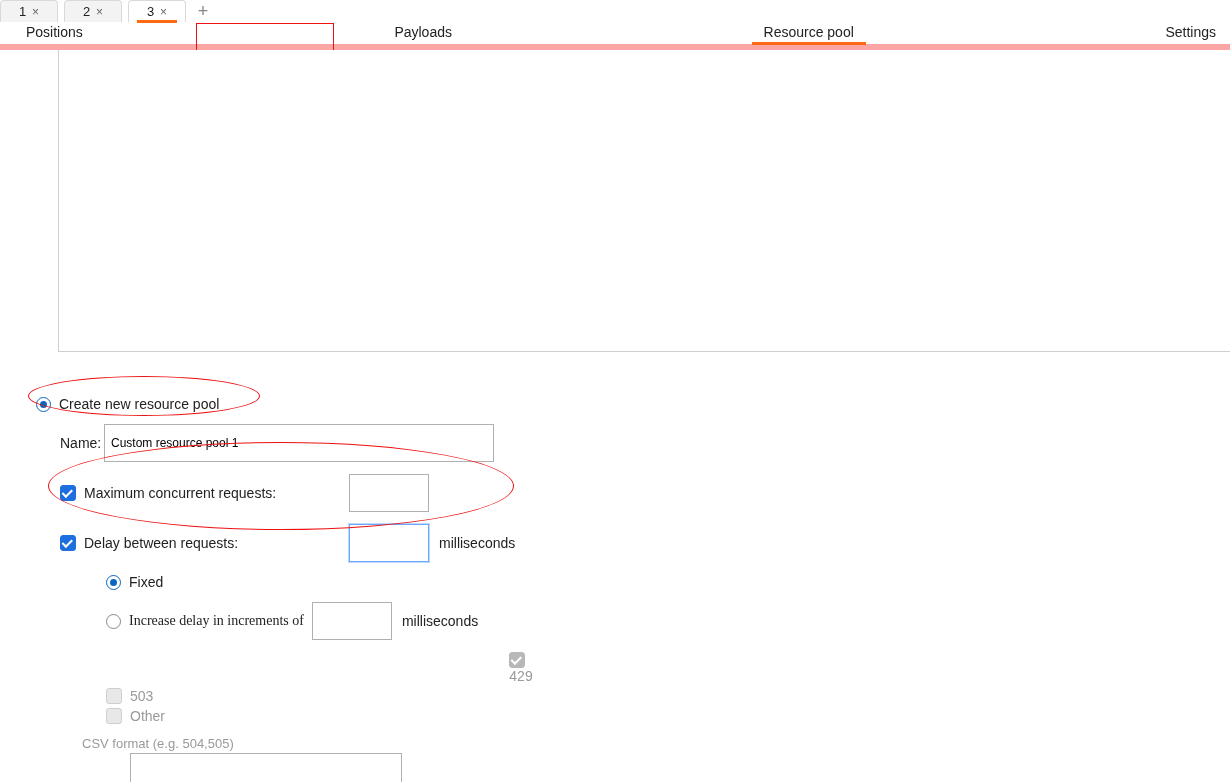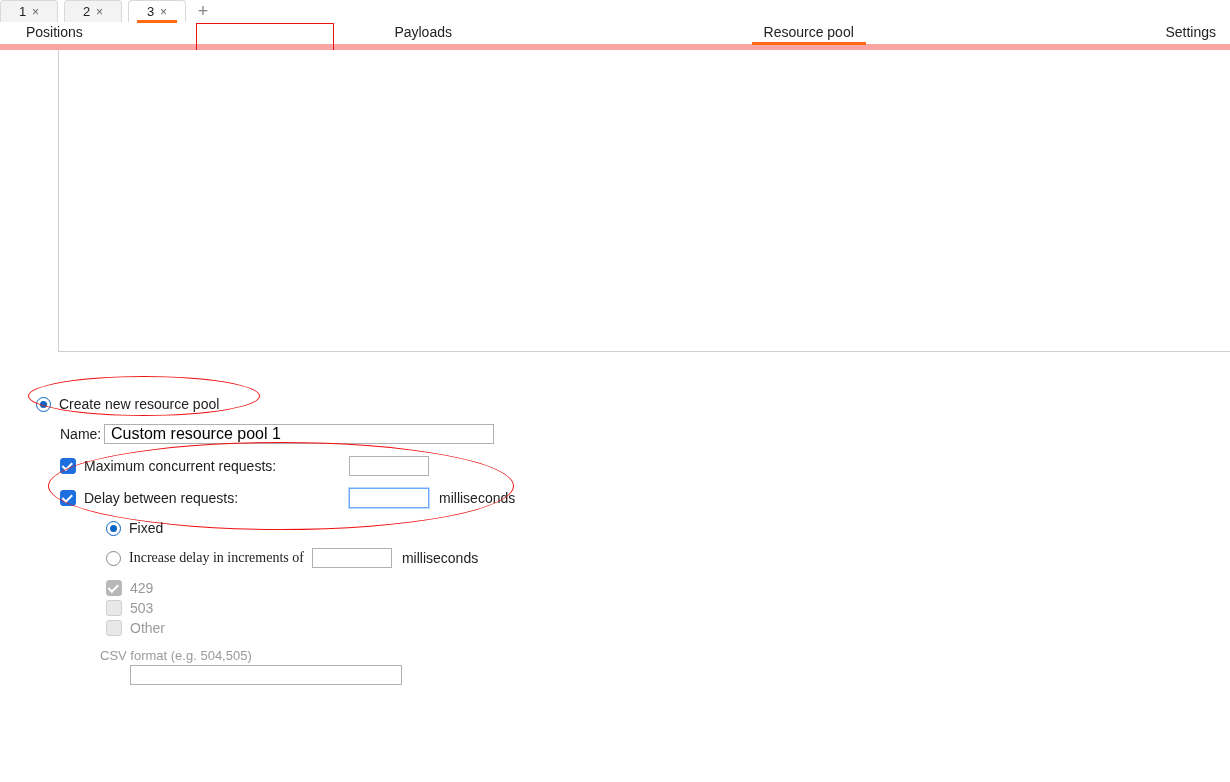--- a/index.html
+++ b/index.html
@@ -184,24 +184,24 @@
     border-color: #b8b8b8;
   }
   .chk.disabled.checked::after {
     border-color: #fff;
   }
 
   .lbl { font-size: 14px; }
   .lbl.disabled { color: #9a9a9a; }
 
   .text-input {
-    height: 20px;
+    height: 38px;
     border: 1px solid #b0b0b0;
     padding: 0 6px;
-    font-size: 16px;
+    font-size: 12px;
     font-family: inherit;
     background: #fff;
   }
   .text-input.focused { border: 1px solid #6aa9ff; box-shadow: 0 0 0 1px #bcd8ff; }
 
   .suffix { margin-left: 10px; font-size: 14px; }
 
   .indent1 { margin-left: 24px; }
   .indent2 { margin-left: 70px; }
   .indent3 { margin-left: 70px; }
@@ -288,33 +288,33 @@
     <span class="lbl">Fixed</span>
   </div>
   <div class="row indent2">
     <span class="radio"></span>
     <span class="lbl" style="margin-right:8px;font-family:Liberation Serif, serif;">Increase delay in increments of</span>
     <input class="text-input num-input" type="text" value="" style="">
     <span class="suffix">milliseconds</span>
   </div>
 
 
-  <div class="row indent3" style="margin-bottom:4px;">
+  <div class="row indent3" style="margin-bottom:4px;flex-direction:column;">
     <span class="chk disabled checked"></span>
     <span class="lbl disabled">429</span>
   </div>
   <div class="row indent3" style="margin-bottom:4px;">
     <span class="chk disabled"></span>
     <span class="lbl disabled">503</span>
   </div>
   <div class="row indent3" style="">
     <span class="chk disabled"></span>
     <span class="lbl disabled">Other</span>
   </div>
-  <div class="row" style="margin-left:64px; margin-bottom:2px;">
+  <div class="row" style="margin-left:46px; margin-bottom:2px;">
     <span class="lbl disabled" style="font-size:13px;">CSV format (e.g. 504,505)</span>
   </div>
   <div class="row" style="margin-left:94px;">
     <input class="text-input small-field" type="text" value="" style="">
   </div>
 
 </div>
 
 <div class="red-ellipse" style="left:28px; top:376px; width:232px; height:40px;"></div>
 <div class="red-ellipse" style="left:48px; top:442px; width:466px; height:88px;"></div>

